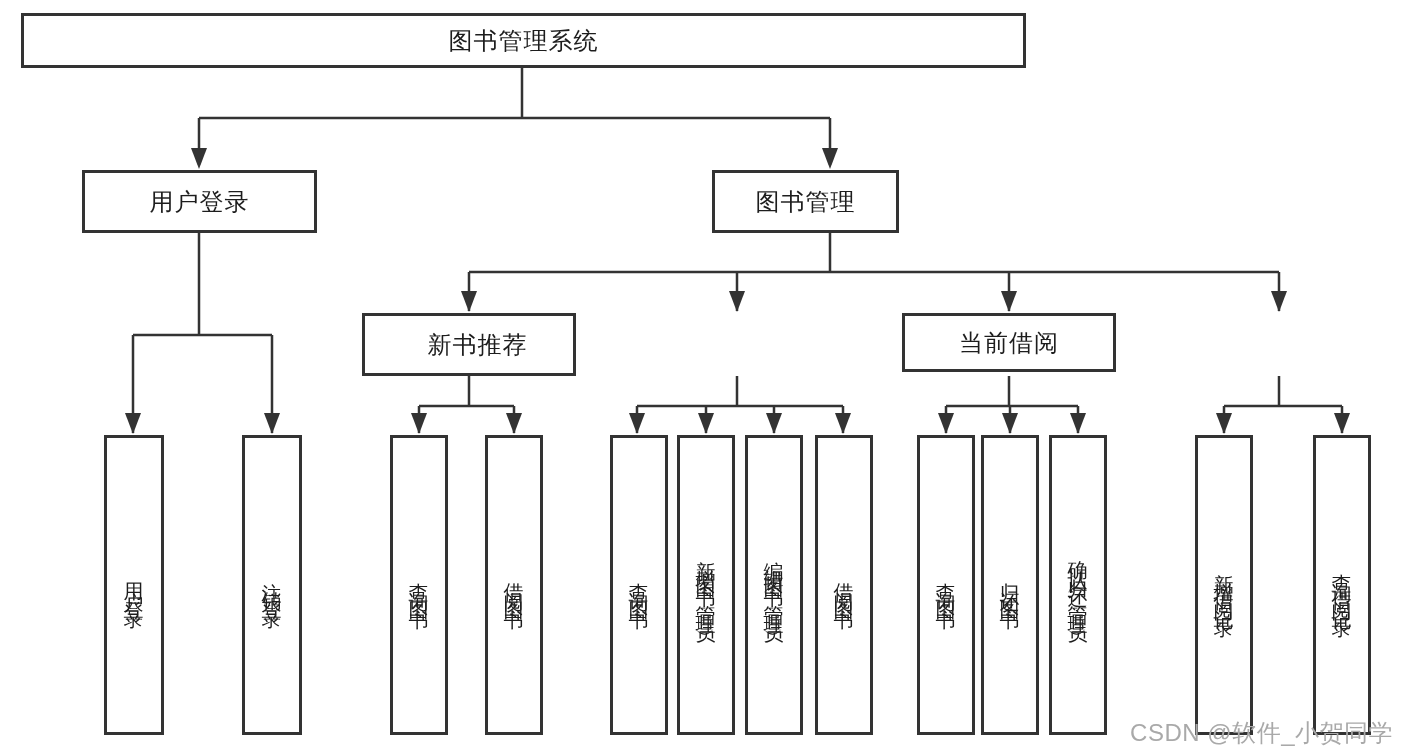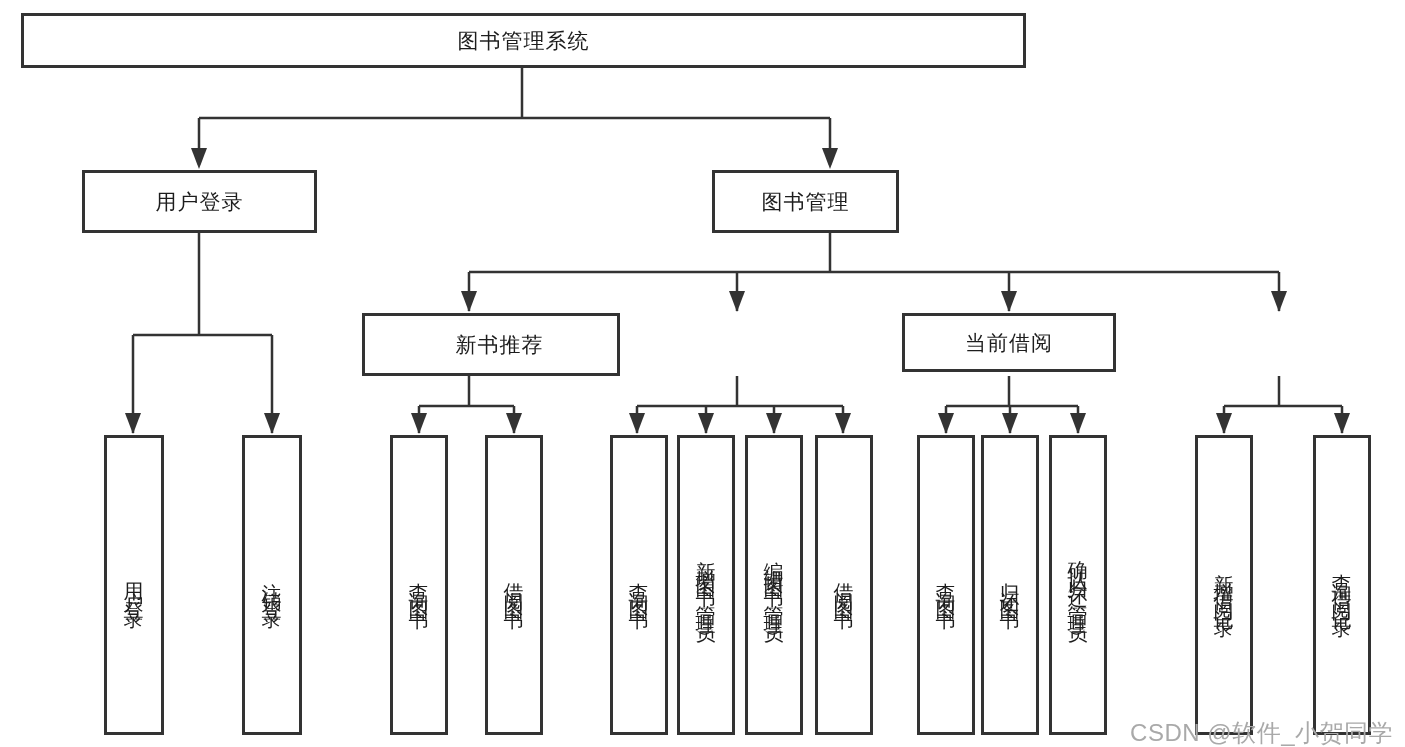--- a/index.html
+++ b/index.html
@@ -30,21 +30,21 @@
     position: absolute;
     box-sizing: border-box;
     background: #ffffff;
     border: 3px solid var(--border, #333333);
     display: flex;
     align-items: center;
     justify-content: center;
     z-index: 2;
   }
   .box .hlabel {
-    font-size: 21px;
+    font-size: 24px;
     letter-spacing: 1px;
     color: var(--text, #1d1d1d);
     white-space: nowrap;
   }
   .box .vlabel {
     writing-mode: vertical-rl;
     text-orientation: mixed;
     font-size: 20px;
     letter-spacing: 9px;
     color: var(--text, #1d1d1d);
@@ -123,21 +123,21 @@
     <span class="hlabel">图书管理系统</span>
   </div>
 
   <div class="box" style="left:82px; top:170px; width:235px; height:63px;">
     <span class="hlabel">用户登录</span>
   </div>
   <div class="box" style="left:712px; top:170px; width:187px; height:63px;">
     <span class="hlabel">图书管理</span>
   </div>
 
-  <div class="box" style="left:362px; top:313px; width:258px; height:63px;padding-left:17px;">
+  <div class="box" style="left:362px; top:313px; width:214px; height:63px;padding-left:17px;">
     <span class="hlabel">新书推荐</span>
   </div>
   <div class="box" style="left:902px; top:313px; width:214px; height:59px;">
     <span class="hlabel">当前借阅</span>
   </div>
 
   <div class="box" style="left:104px; top:435px; width:60px; height:300px;">
     <span class="vlabel">用户登录</span>
   </div>
   <div class="box" style="left:242px; top:435px; width:60px; height:300px;">

